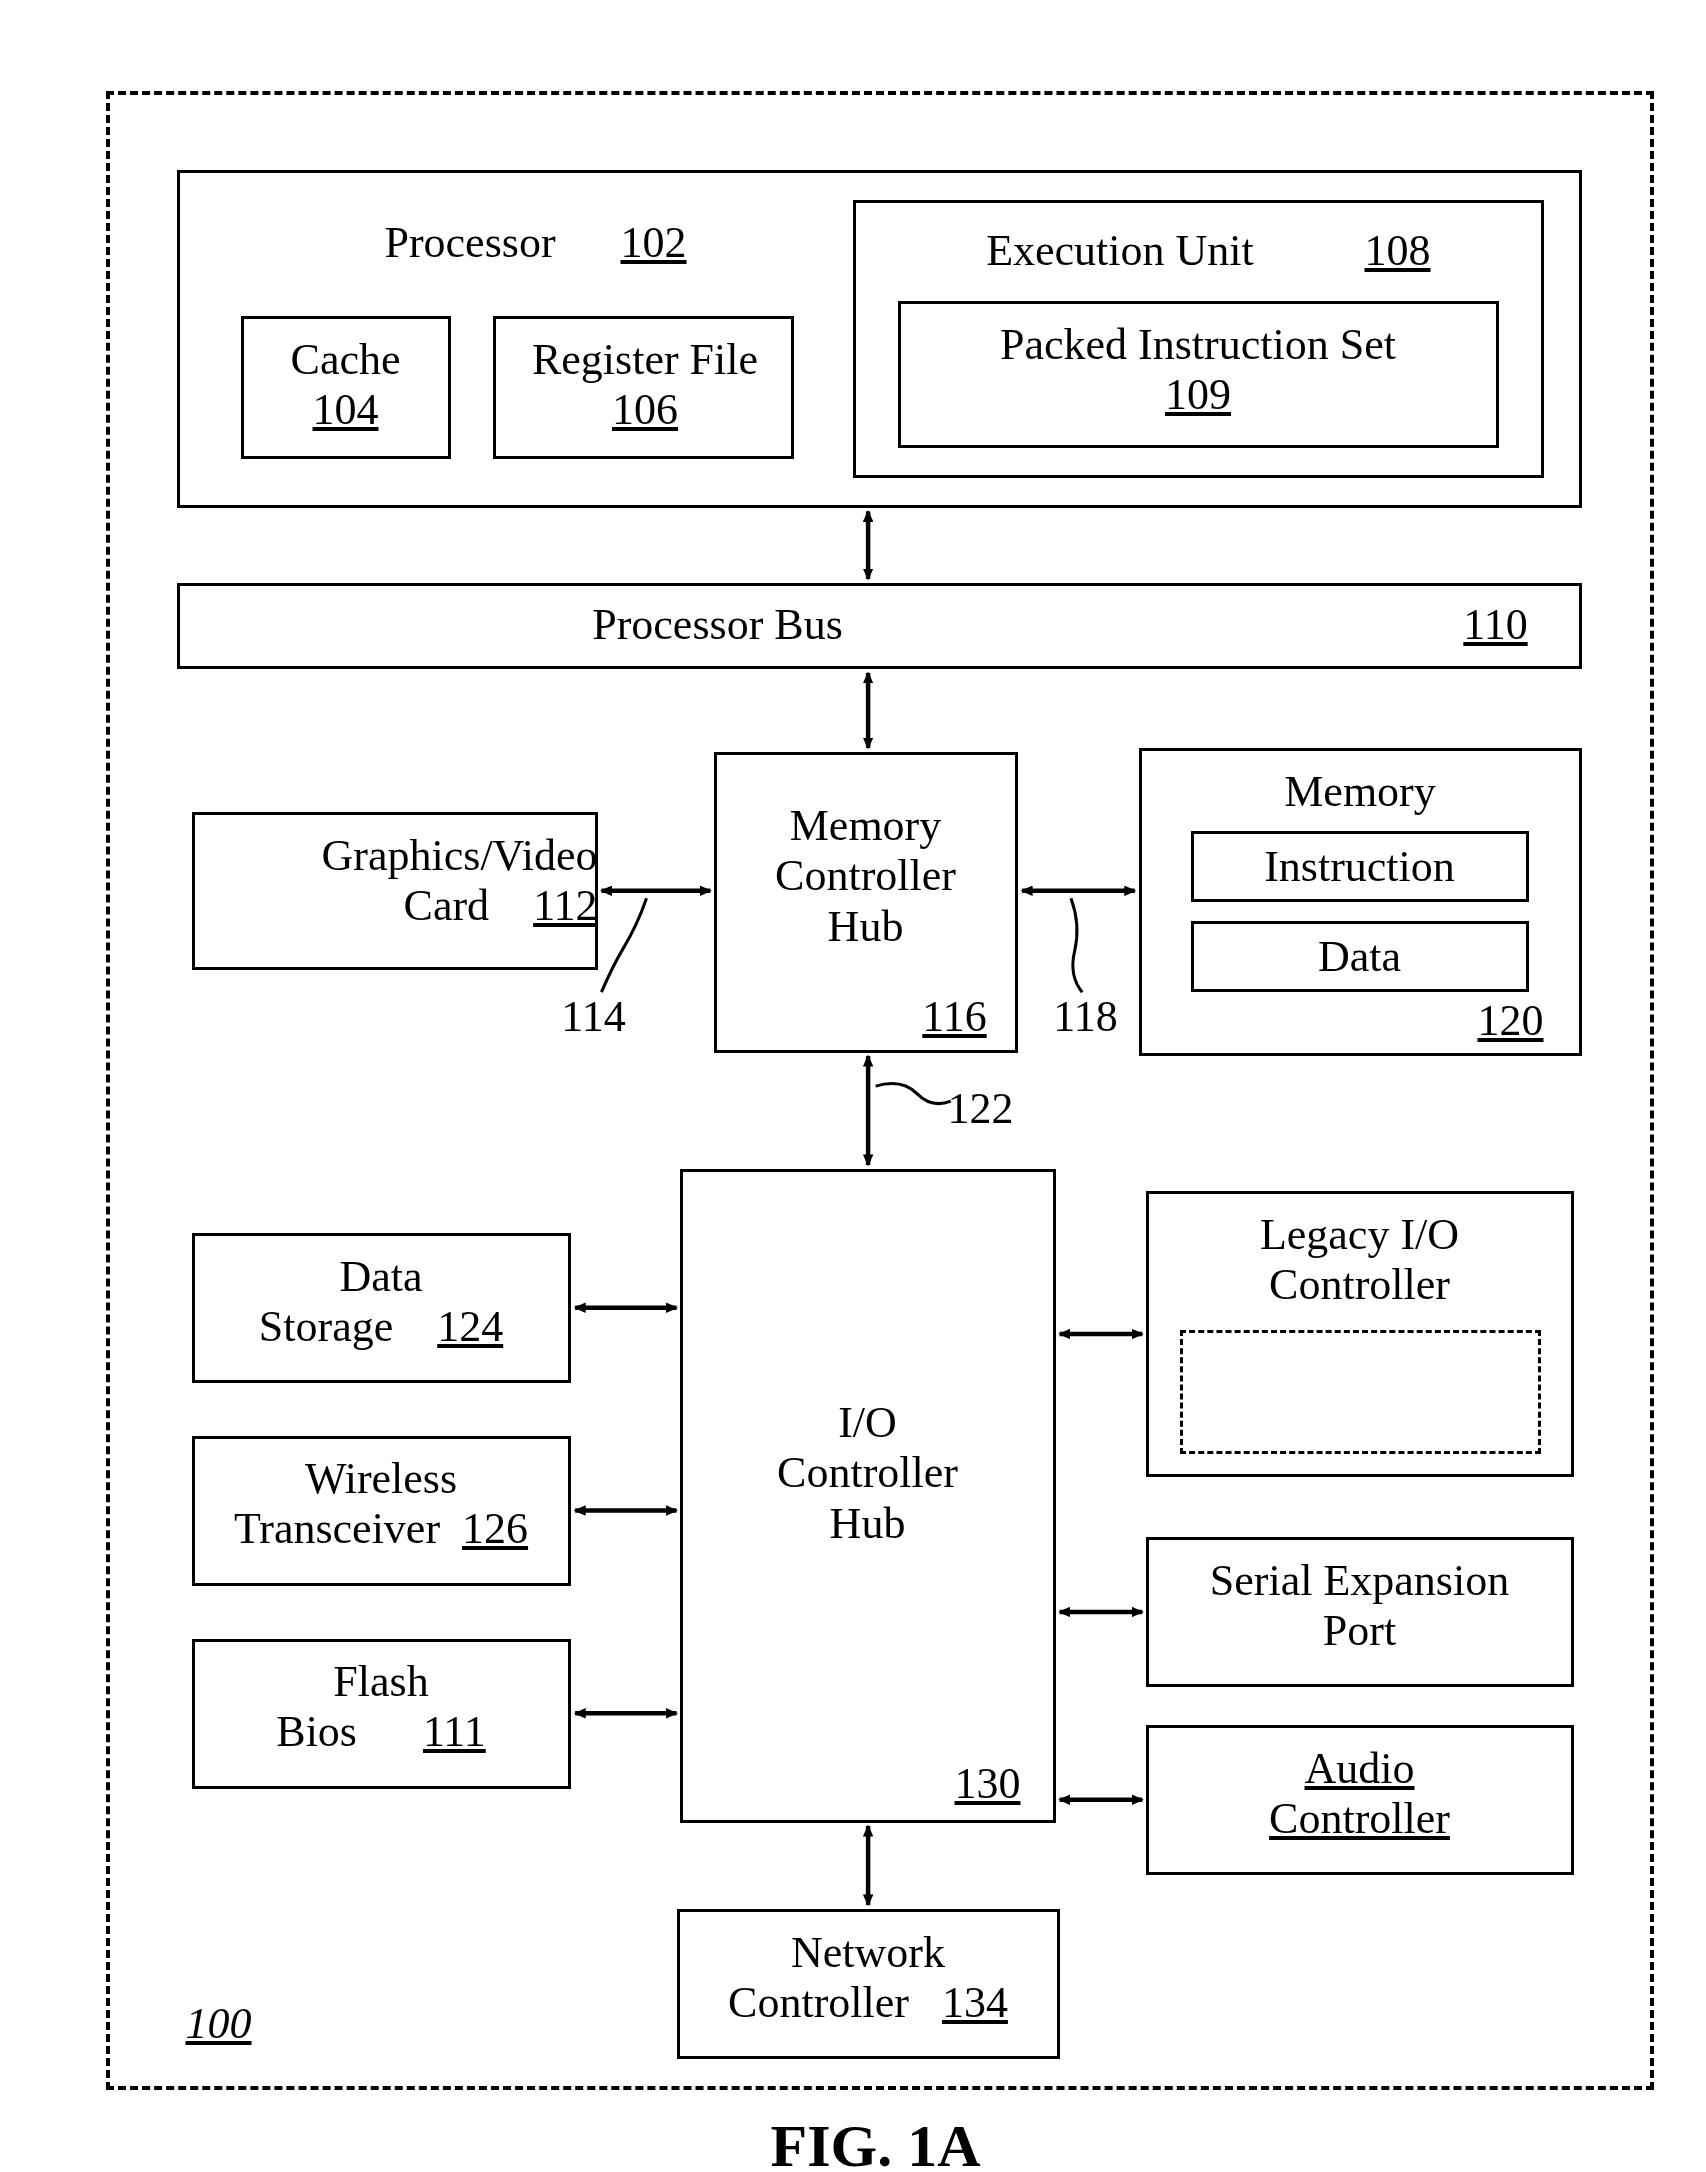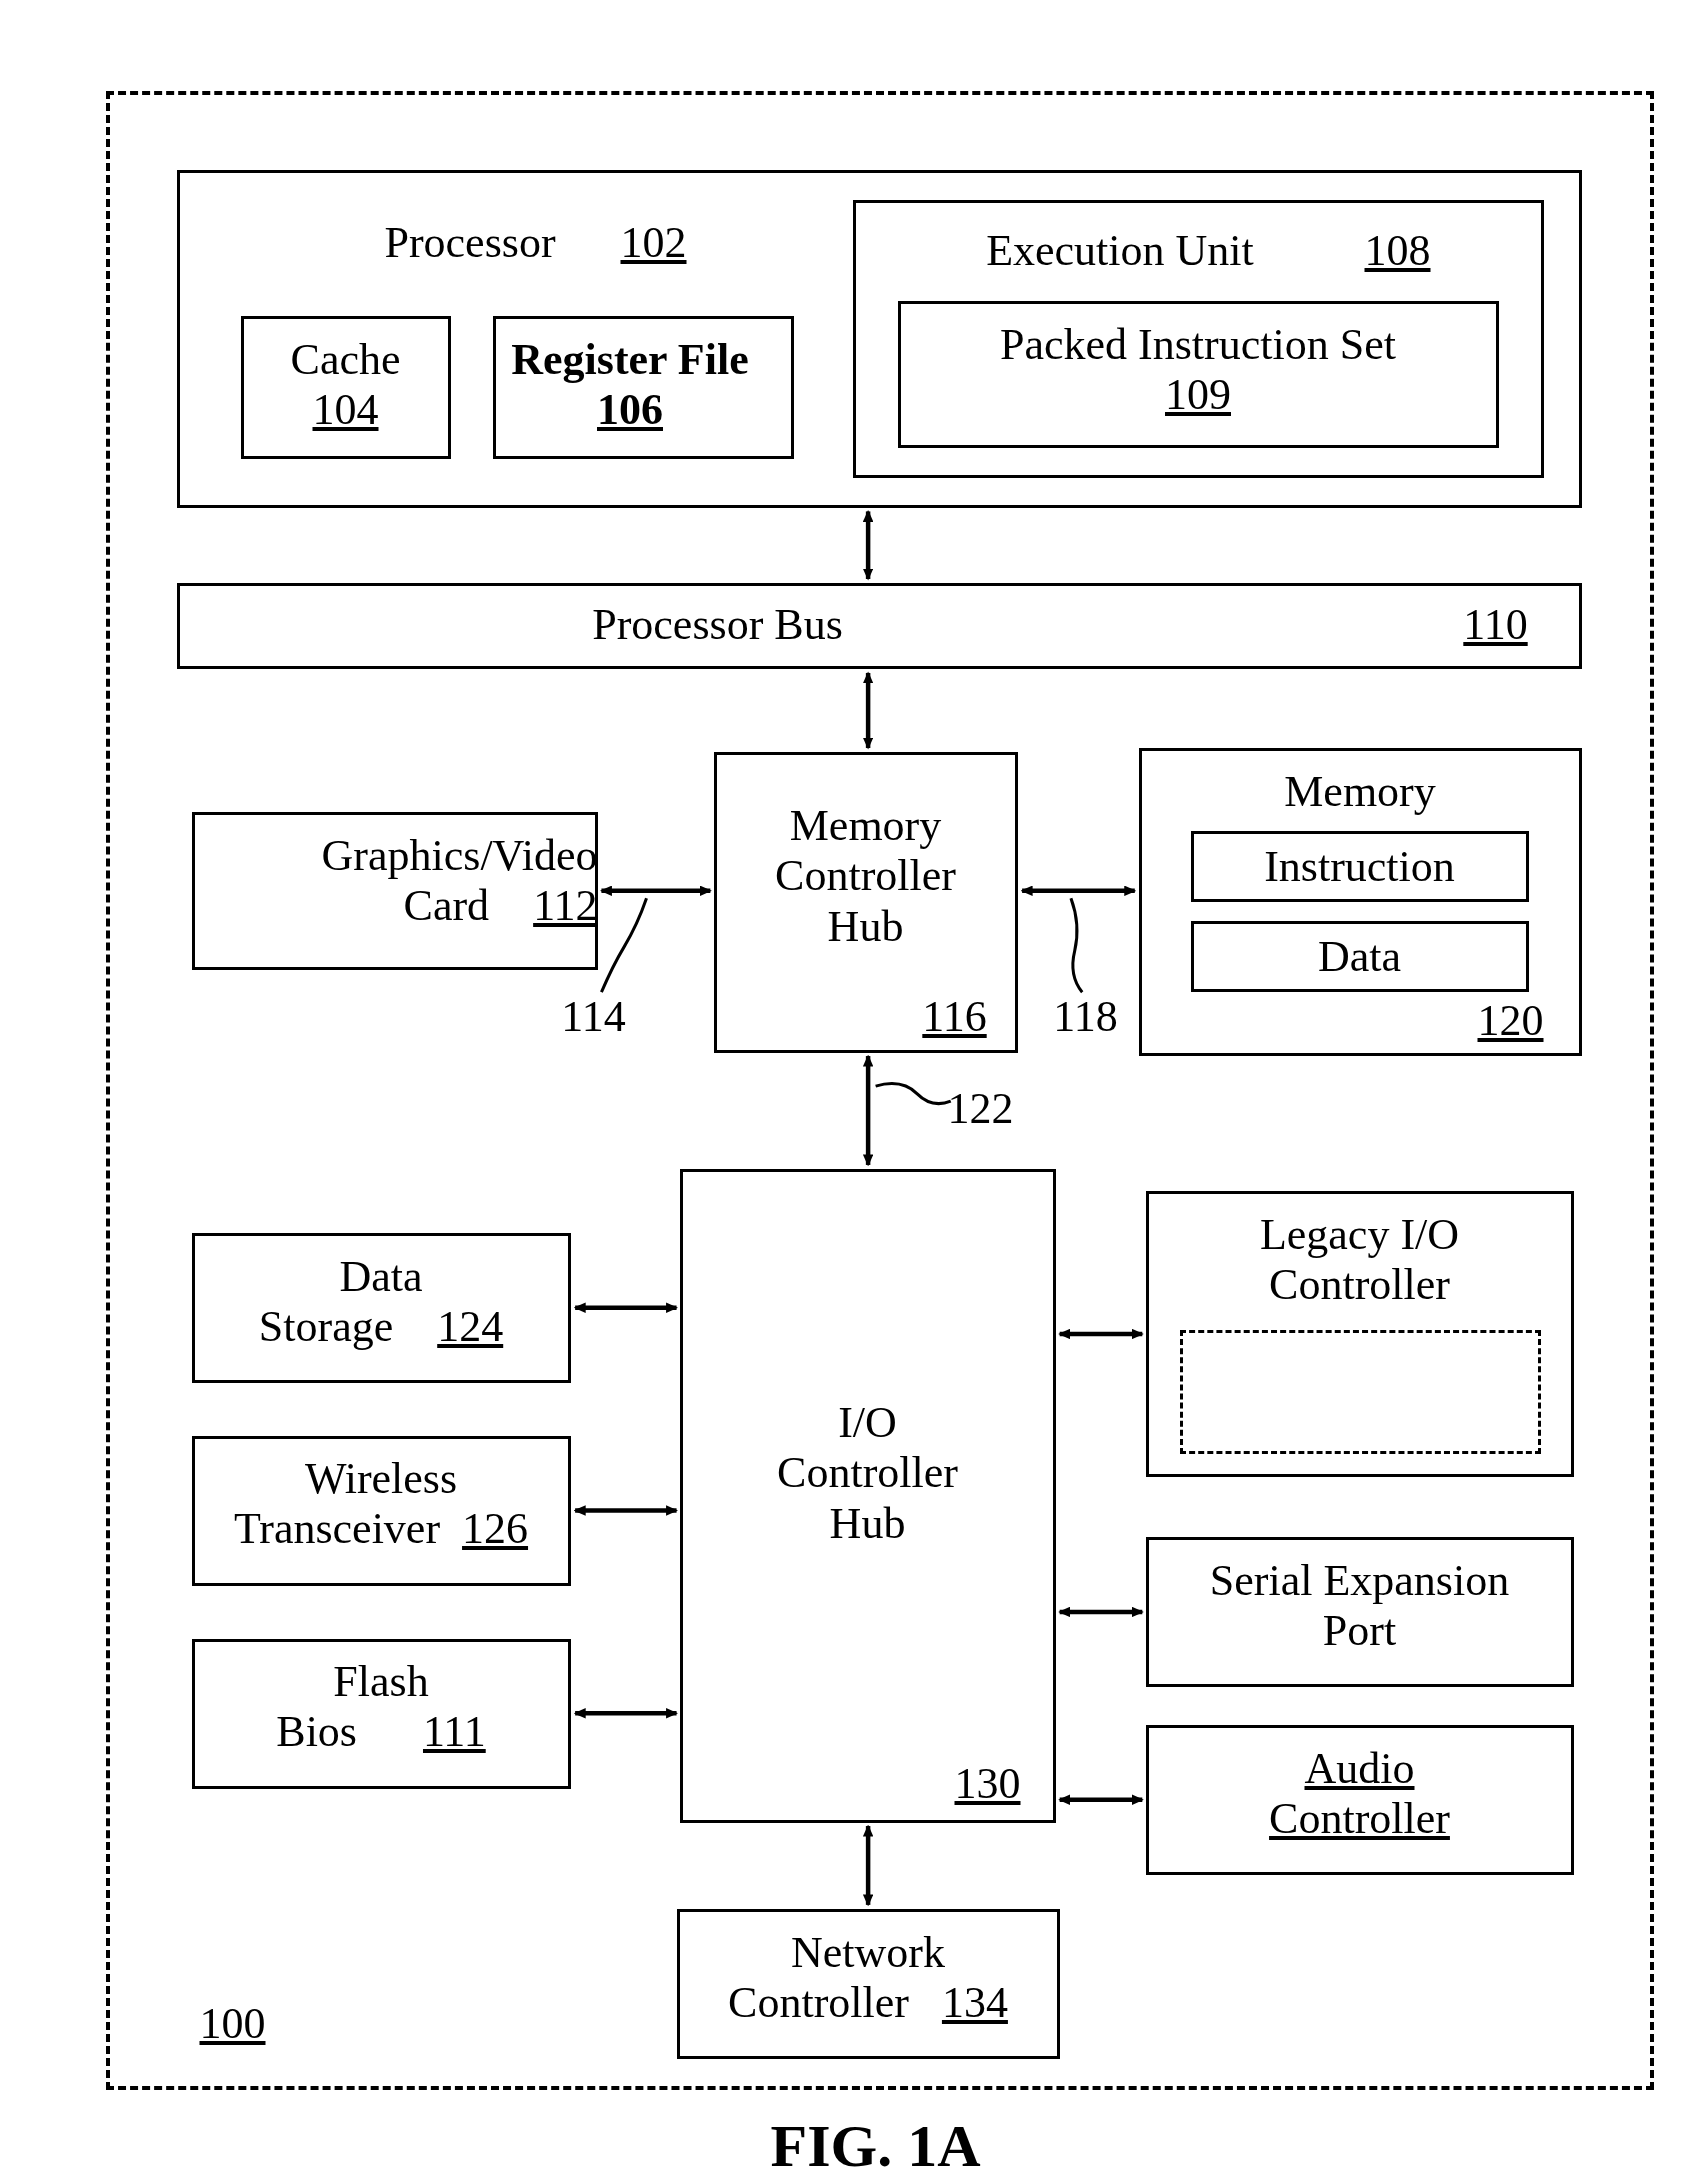--- a/index.html
+++ b/index.html
@@ -69,21 +69,21 @@
     <span class="ref">102</span>
   </div>
 
   <div class="box" style="left:218px; top:293px; width:210px; height:143px;"></div>
   <div class="label" style="left:218px; top:312px; width:210px;">
     <span>Cache</span><br>
     <span class="ref">104</span>
   </div>
 
   <div class="box" style="left:470px; top:293px; width:301px; height:143px;"></div>
-  <div class="label" style="left:457px; top:312px; width:301px;font-weight:bold;">
+  <div class="label" style="left:472px; top:312px; width:301px;">
     <span>Register File</span><br>
     <span class="ref">106</span>
   </div>
 
   <div class="box" style="left:830px; top:177px; width:691px; height:278px;"></div>
   <div class="label" style="left:887px; top:203px; width:421px;">
     <span>Execution Unit</span>
   </div>
   <div class="label" style="left:1330px; top:203px; width:90px;">
     <span class="ref">108</span>
@@ -196,21 +196,21 @@
     <span>Audio</span><br>
     <span>Controller</span>
   </div>
 
   <div class="box" style="left:654px; top:1886px; width:383px; height:150px;"></div>
   <div class="label" style="left:654px; top:1905px; width:383px;text-align:center;">
     <span>Network</span><br>
     <span>Controller</span>&nbsp;&nbsp;&nbsp;<span class="ref">134</span>
   </div>
 
-  <div class="label" style="left:165px; top:1976px; width:90px;">
+  <div class="label" style="left:151px; top:1976px; width:90px;font-style:italic;">
     <span class="ref">100</span>
   </div>
 
   <div class="fig" style="left:0; top:2089px; width:1706px;">
     <span>FIG. 1A</span>
   </div>
 
   <svg class="arrows" viewBox="0 0 2271 2891" width="1706" height="2172">
     <defs>
       <marker id="ah" markerWidth="16" markerHeight="14" refX="14" refY="7" orient="auto" markerUnits="userSpaceOnUse">

